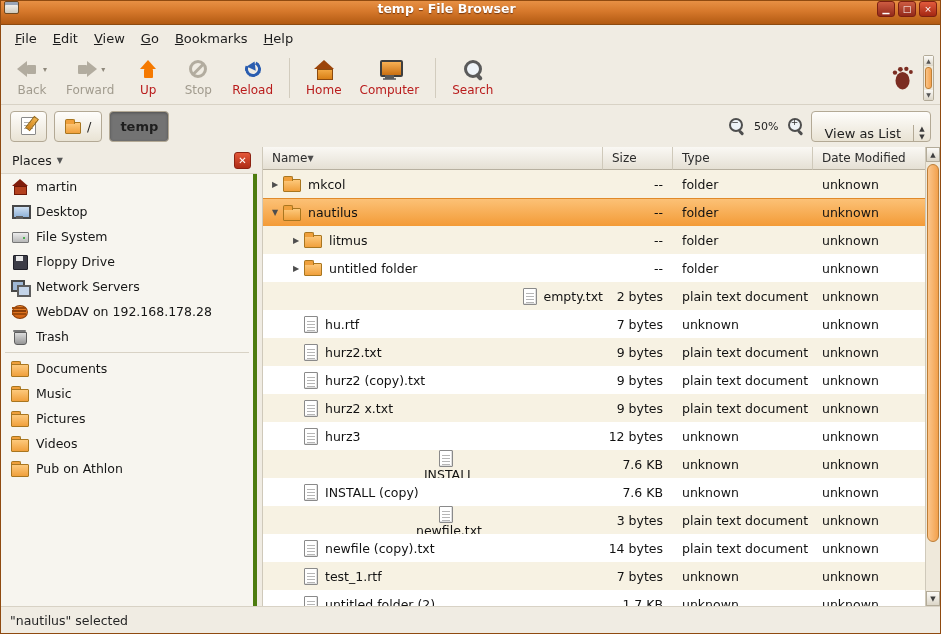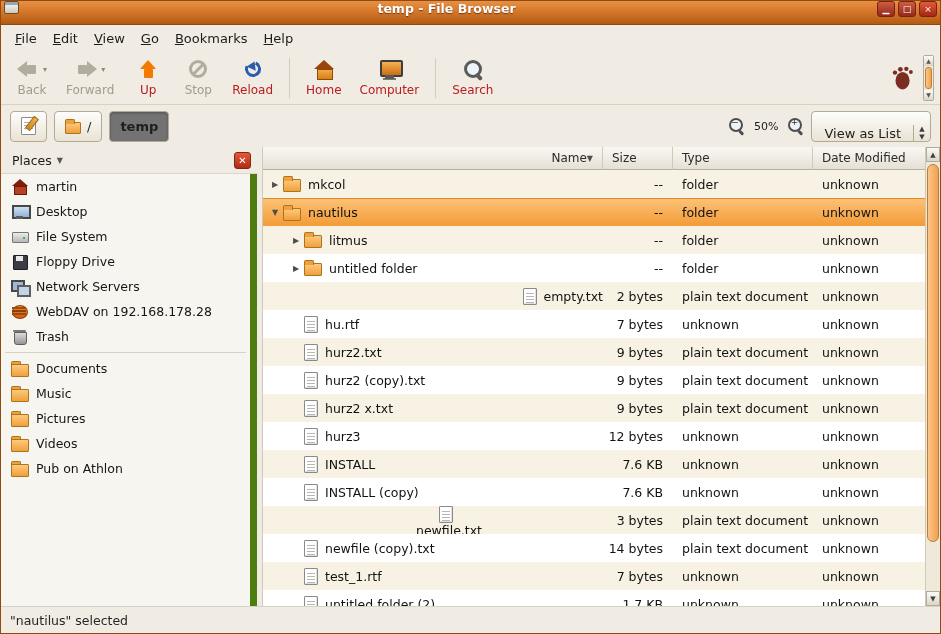--- a/index.html
+++ b/index.html
@@ -77,21 +77,21 @@
   .combo .combo-label{display:flex;align-items:center;padding:0 12px}
   .combo .combo-step{width:17px;border-left:1px solid #b3a995;display:flex;flex-direction:column;align-items:center;justify-content:center;font-size:7px;color:#3c3c3c;line-height:8px}
 
   
   .content{flex:1;display:flex;min-height:0}
   .sidebar{width:256px;flex:none;background:#f7f5ef;display:flex;flex-direction:column}
   .sidebar-header{height:27px;flex:none;display:flex;align-items:center;gap:6px;padding:3px 6px;background:#f0ece3;border-bottom:1px solid #dcd6c9}
   .places-btn{flex:1;display:flex;align-items:center;gap:5px;font-size:12.5px;color:#1a1a1a;padding:2px 5px}
   .places-arrow{font-size:8px;color:#555}
   .close-pane{width:17px;height:17px;flex:none;border-radius:3px;border:1px solid #8c2212;background:linear-gradient(#e4583a,#ae2c16);color:#fff;font-size:10px;line-height:15px;text-align:center}
-  .sidebar-items{flex:1;overflow:hidden;border-right:7px solid #4d7c0f}
+  .sidebar-items{flex:1;overflow:hidden;border-right:4px solid #4d7c0f}
   .side-item{height:25px;display:flex;align-items:center;gap:8px;padding:0 10px;font-size:12.5px;color:#161616;white-space:nowrap}
   .side-sep{height:1px;background:#d8d2c5;margin:3px 4px}
   .sicon{width:17px;height:17px;flex:none;position:relative;display:inline-block}
 
   .sicon-home::before{content:"";position:absolute;left:1px;top:1px;border:8px solid transparent;border-top:none;border-bottom:7px solid #801d0c}
   .sicon-home::after{content:"";position:absolute;left:3px;top:8px;width:11px;height:7px;background:#b4411f;border:1px solid #6e1808}
   .sicon-desktop::before{content:"";position:absolute;left:1px;top:2px;width:15px;height:10px;border:2px solid #474747;background:linear-gradient(#cfe0f2,#8fb2d8)}
   .sicon-desktop::after{content:"";position:absolute;left:5px;bottom:1px;width:7px;height:3px;background:#5c5c5c}
   .sicon-filesystem::before{content:"";position:absolute;left:1px;top:4px;width:15px;height:9px;background:linear-gradient(#ececec,#b8b8b8);border:1px solid #777;border-radius:1px}
   .sicon-filesystem::after{content:"";position:absolute;right:3px;top:9px;width:2px;height:2px;background:#4caf50}
@@ -107,21 +107,21 @@
   .sicon-folder::before{content:"";position:absolute;left:0;top:0;width:8px;height:4px;background:#f0a03c;border:1px solid #a9761f;border-bottom:none;border-radius:2px 2px 0 0}
   .sicon-folder::after{content:"";position:absolute;left:0;top:3px;width:16px;height:11px;background:linear-gradient(#fdc97c,#f0a03c);border:1px solid #a9761f;border-radius:1px}
 
   .splitter{width:5px;flex:none;background:#f0ece3}
   .main{flex:1;min-width:0;display:flex;flex-direction:column;background:#fff;border-left:1px solid #cfc9ba}
 
   
   .list-header{display:flex;height:23px;flex:none}
   .hcell{background:linear-gradient(#faf8f4,#e5e0d4);border-right:1px solid #cfc9ba;border-bottom:1px solid #b7b0a0;
     font-size:12px;color:#2b2b2b;display:flex;align-items:center;padding:0 9px;white-space:nowrap}
-  .hcell.hname{width:340px;justify-content:flex-end}
+  .hcell.hname{width:340px;justify-content:flex-start}
   .hcell.hsize{width:70px}
   .hcell.htype{width:140px}
   .hcell.hdate{flex:1;border-right:none}
   .sort-arrow{font-size:8px;color:#4e4e4e}
 
   
   .list-rows{flex:1;overflow:hidden;background:#fff}
   .row{display:flex;height:28px;align-items:stretch;font-size:12.5px;color:#121212}
   .row.even{background:#f7f2e3}
   .row.selected{background:linear-gradient(#fcc176,#f39b37);border-top:1px solid #e08a2a}
@@ -457,21 +457,21 @@
       <span class="expander"></span>
       <span class="ficon icon-file"></span>
       <span class="fname">hurz3</span>
     </div>
     <div class="cell csize">12 bytes</div>
     <div class="cell ctype">unknown</div>
     <div class="cell cdate">unknown</div>
   </div>
 
   <div class="row even">
-    <div class="cell cname" style="padding-left: 25px;">
+    <div class="cell cname" style="padding-left: 25px; flex-direction: column;">
       <span class="expander"></span>
       <span class="ficon icon-file"></span>
       <span class="fname">INSTALL</span>
     </div>
     <div class="cell csize">7.6 KB</div>
     <div class="cell ctype">unknown</div>
     <div class="cell cdate">unknown</div>
   </div>
 
   <div class="row">

